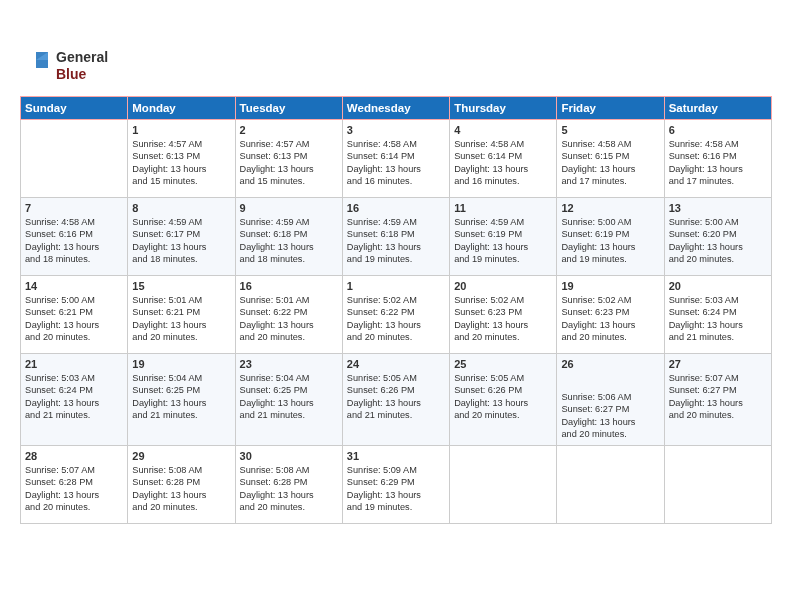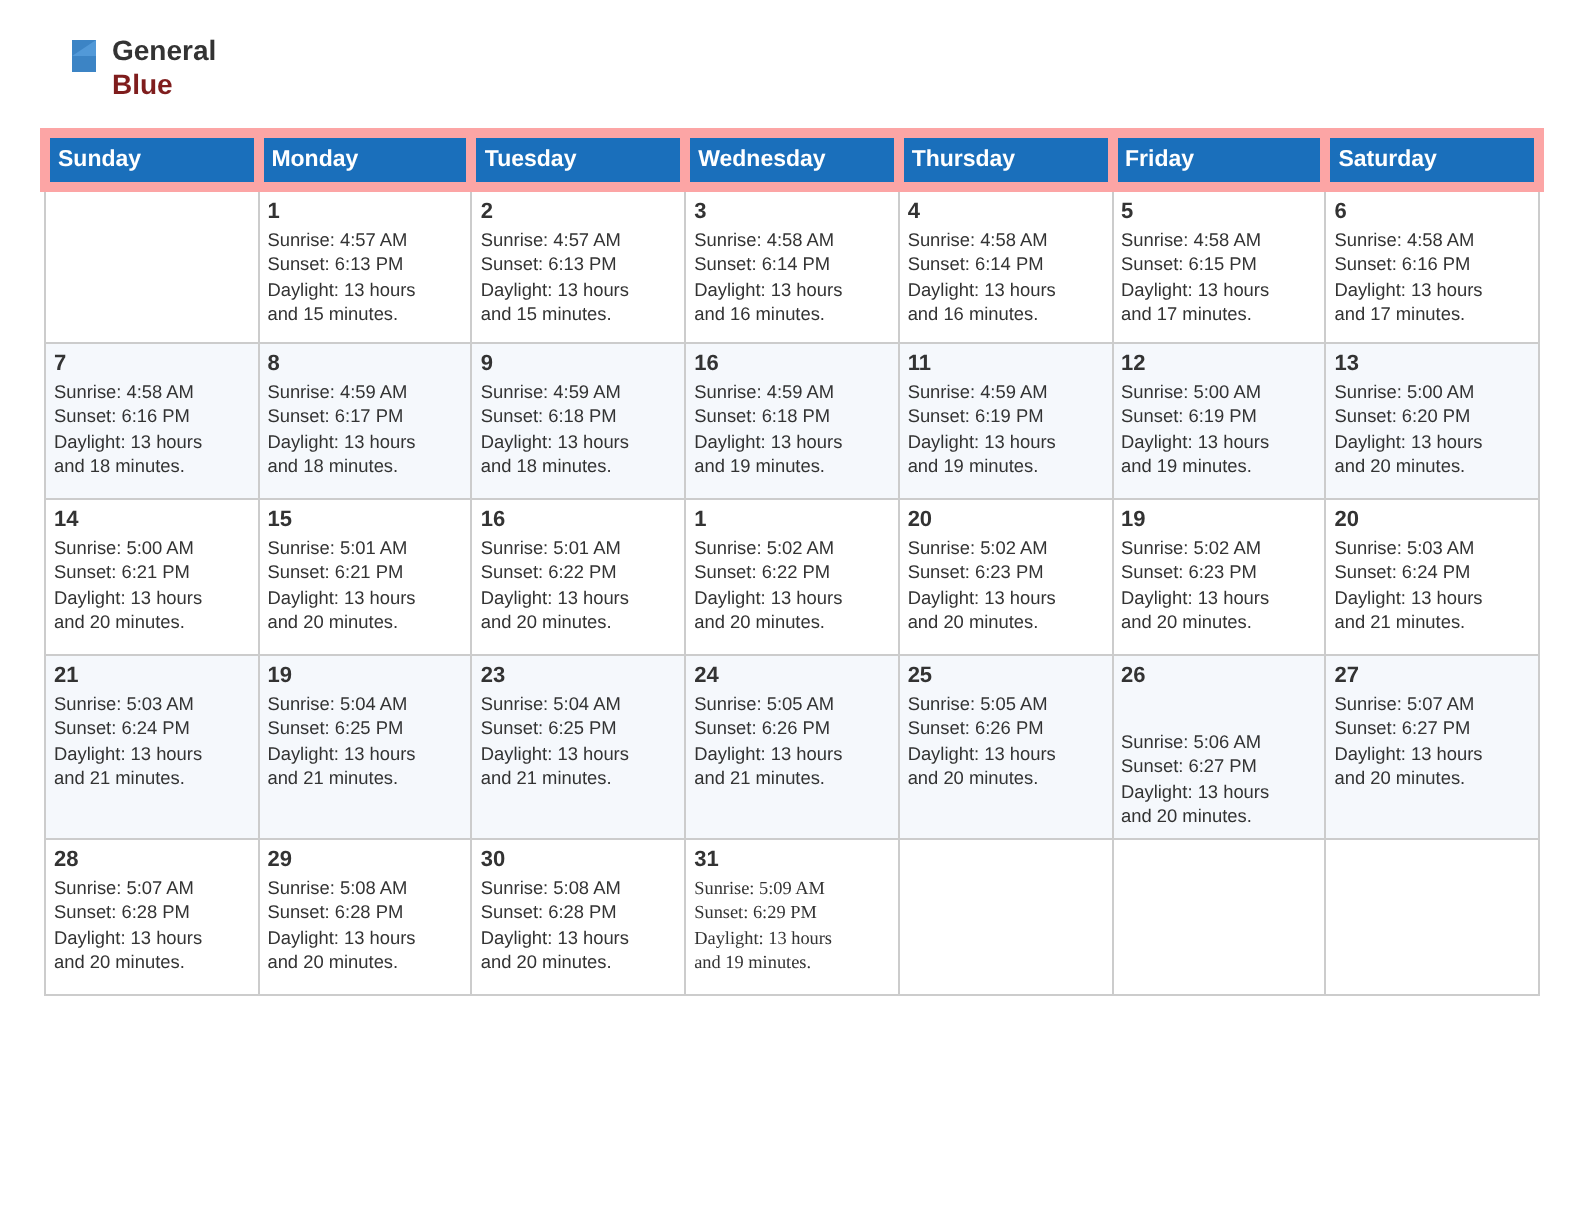--- a/index.html
+++ b/index.html
@@ -12,20 +12,21 @@
     }
     .container {
       width: 792px;
       padding: 16px 20px 10px 20px;
     }
     .header-row {
       display: flex;
       justify-content: space-between;
       align-items: flex-start;
       margin-bottom: 12px;
+      margin-top: 32px;
     }
     .logo {
       display: flex;
       align-items: center;
       gap: 2px;
     }
     .title-block {
       text-align: right;
     }
     .month-title {
@@ -44,21 +45,21 @@
       border-collapse: collapse;
       table-layout: fixed;
     }
     thead tr th {
       background-color: #1a6fbb;
       color: #fff;
       font-size: 11.5px;
       font-weight: bold;
       padding: 5px 4px;
       text-align: left;
-      border: 5px solid #fca5a5;
+      border: 1px solid #fca5a5;
     }
     tbody tr td {
       vertical-align: top;
       border: 1px solid #ccc;
       padding: 4px 4px;
       font-size: 9.5px;
       color: #333;
       height: 78px;
       background: #fff;
     }
@@ -334,21 +335,21 @@
           </td>
           <td>
             <span class="day-num">30</span>
             <div class="cell-text" style="white-space: pre-line;">Sunrise: 5:08 AM
 Sunset: 6:28 PM
 Daylight: 13 hours
 and 20 minutes.</div>
           </td>
           <td>
             <span class="day-num">31</span>
-            <div class="cell-text" style="white-space: pre-line; font-family: Liberation Serif, serif;">Sunrise: 5:09 AM
+            <div class="cell-text" style="white-space: pre-line;">Sunrise: 5:09 AM
 Sunset: 6:29 PM
 Daylight: 13 hours
 and 19 minutes.</div>
           </td>
           <td class="empty-cell"></td>
           <td class="empty-cell"></td>
           <td class="empty-cell"></td>
         </tr>
       </tbody>
   </table>

